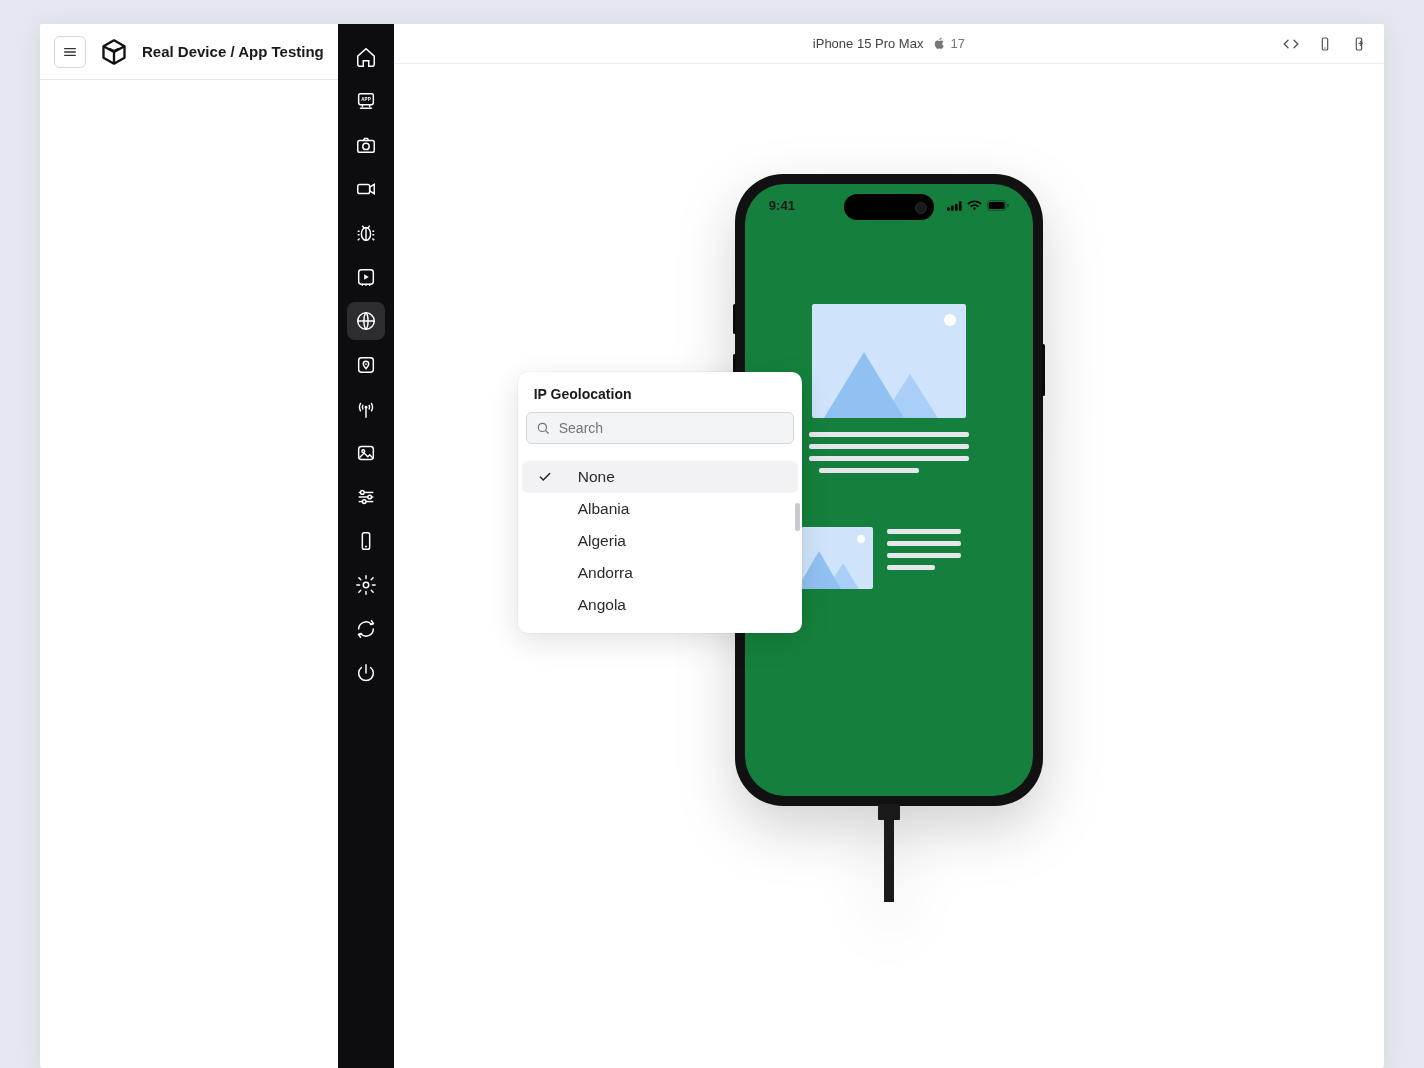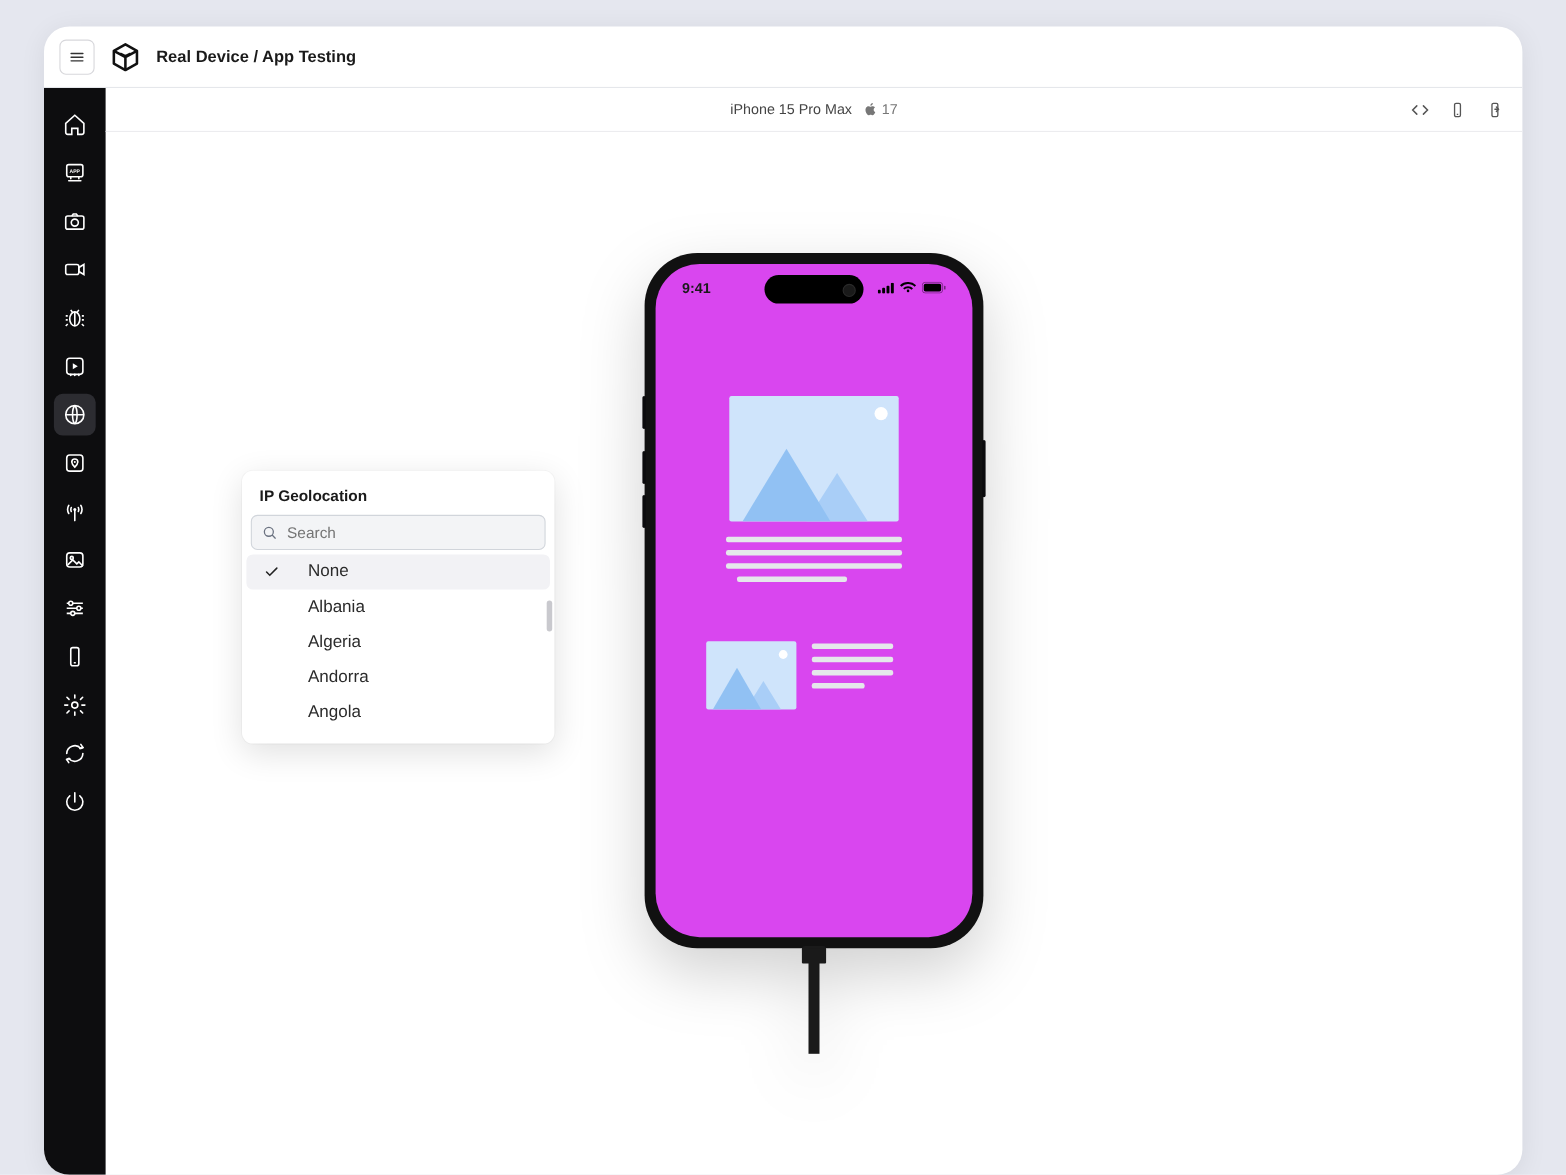--- a/index.html
+++ b/index.html
@@ -8,56 +8,56 @@
   --sidebar:#0d0d0f;
   --border:#e5e7eb;
   --text:#1a1a1a;
   --muted:#6b7280;
   --hover:#1f1f23;
   --pop-border:#e3e3e7;
   --input-bg:#f3f4f6;
 }
 *{box-sizing:border-box}
 body{margin:0;background:var(--bg);font-family:-apple-system,BlinkMacSystemFont,'Segoe UI',sans-serif;color:var(--text);width:1424px;height:1068px;overflow:hidden}
-.window{position:absolute;left:40px;top:24px;right:40px;bottom:0;background:var(--panel);border-radius:23px;box-shadow:0 4px 24px rgba(0,0,0,.07);overflow:hidden;display:flex;flex-direction:column}
+.window{position:absolute;left:40px;top:24px;right:40px;bottom:0;background:var(--panel);border-radius:2px;box-shadow:0 4px 24px rgba(0,0,0,.07);overflow:hidden;display:flex;}
 .header{height:56px;display:flex;align-items:center;gap:14px;padding:0 14px;border-bottom:1px solid var(--border)}
 .menu-btn{width:32px;height:32px;border:1px solid #d7d7db;border-radius:6px;display:flex;align-items:center;justify-content:center;cursor:pointer;background:#fff}
 .logo{width:28px;height:28px;display:flex;align-items:center;justify-content:center}
 .title{font-weight:600;font-size:15px}
 .body{flex:1;display:flex;min-height:0}
 .sidebar{width:56px;background:var(--sidebar);display:flex;flex-direction:column;align-items:center;padding-top:14px;gap:6px}
 .side-item{width:38px;height:38px;border-radius:8px;display:flex;align-items:center;justify-content:center;cursor:pointer;color:#fff}
 .side-item.active{background:#2c2c31}
 .side-item svg{width:22px;height:22px;stroke:#fff;fill:none;stroke-width:1.6}
 .main{flex:1;display:flex;flex-direction:column;min-width:0;position:relative}
 .device-bar{height:40px;border-bottom:1px solid #ececef;display:flex;align-items:center;justify-content:center;position:relative}
 .device-label{display:flex;align-items:center;gap:10px;font-size:13px;font-weight:500;color:#444}
 .device-actions{position:absolute;right:14px;display:flex;gap:12px;align-items:center}
 .device-actions .act{width:22px;height:22px;cursor:pointer;color:#555;display:flex;align-items:center;justify-content:center}
 .canvas{flex:1;position:relative;display:flex;align-items:flex-start;justify-content:center;padding-top:110px}
 
 
 .popover{position:absolute;left:124px;top:348px;width:284px;background:var(--panel);border-radius:10px;box-shadow:0 8px 30px rgba(0,0,0,.12),0 0 0 1px rgba(0,0,0,.03)}
 .pop-head{padding:14px 16px 10px;font-weight:700;font-size:14px}
-.pop-search{margin:0 8px 0;position:relative}
+.pop-search{margin:0 8px 13px;position:relative}
 .pop-search input{width:100%;height:32px;border:1px solid #d1d5db;background:var(--input-bg);border-radius:6px;padding:0 10px 0 32px;font-size:14px;color:#333;outline:none}
 .pop-search svg{position:absolute;left:10px;top:9px;width:14px;height:14px;stroke:#6b7280;fill:none;stroke-width:2}
 .pop-list{padding:4px 4px 12px;max-height:240px;overflow:hidden;position:relative}
 .pop-item{display:flex;align-items:center;gap:24px;padding:7px 10px 7px 14px;border-radius:6px;cursor:pointer;font-size:15.5px;color:#2b2b2b}
 .pop-item .chk{width:18px;display:flex;justify-content:center}
 .pop-item.selected{background:#f2f2f5}
 .pop-scroll{position:absolute;right:2px;top:46px;width:5px;height:28px;background:#c9c9ce;border-radius:3px}
 
 
 .phone-wrap{position:relative;filter:drop-shadow(0 22px 28px rgba(0,0,0,.18))}
 .phone{width:308px;height:632px;background:#111;border-radius:48px;padding:10px;position:relative}
 .phone::before,.phone::after{content:"";position:absolute;background:#0b0b0d;border-radius:2px}
 .phone::before{left:-2px;top:130px;width:3px;height:30px;box-shadow:0 50px 0 #0b0b0d,0 90px 0 #0b0b0d}
 .phone::after{right:-2px;top:170px;width:3px;height:52px}
-.screen{width:100%;height:100%;background:#d946ef;border-radius:40px;position:relative;overflow:hidden}
+.screen{width:100%;height:100%;background:#15803d;border-radius:40px;position:relative;overflow:hidden}
 .island{position:absolute;left:50%;top:10px;transform:translateX(-50%);width:90px;height:26px;background:#000;border-radius:16px}
 .island::after{content:"";position:absolute;right:7px;top:8px;width:10px;height:10px;border-radius:50%;background:#1a1a1a;border:1px solid #2a2a2a}
 .status{position:absolute;top:14px;left:0;right:0;display:flex;justify-content:space-between;padding:0 24px;font-size:13px;font-weight:600}
 .signals{display:flex;align-items:center;gap:5px}
 .content{padding:120px 38px 0;display:flex;flex-direction:column}
 .ph-img{background:#cfe4fb;border-radius:2px;position:relative;overflow:hidden}
 .ph-big{width:154px;height:114px;margin:0 auto 14px}
 .ph-sun{position:absolute;right:10px;top:10px;width:12px;height:12px;border-radius:50%;background:#fff}
 .mtn1{position:absolute;bottom:0;left:12px;width:0;height:0;border-left:40px solid transparent;border-right:40px solid transparent;border-bottom:66px solid #91c1f3}
 .mtn2{position:absolute;bottom:0;left:70px;width:0;height:0;border-left:28px solid transparent;border-right:28px solid transparent;border-bottom:44px solid #a9cef7}

